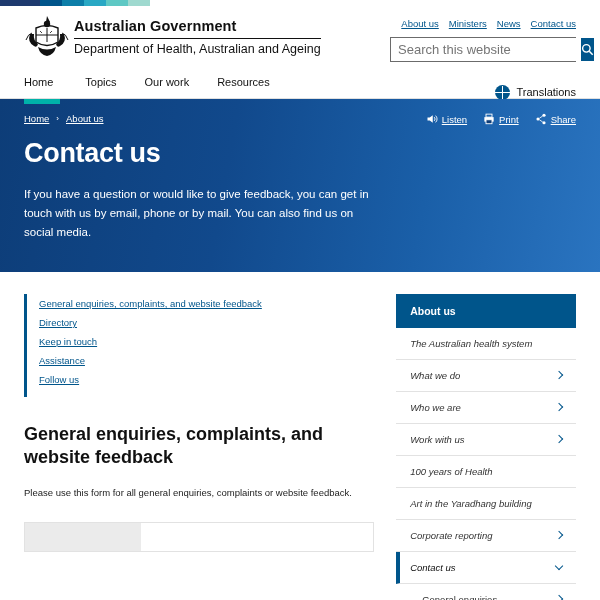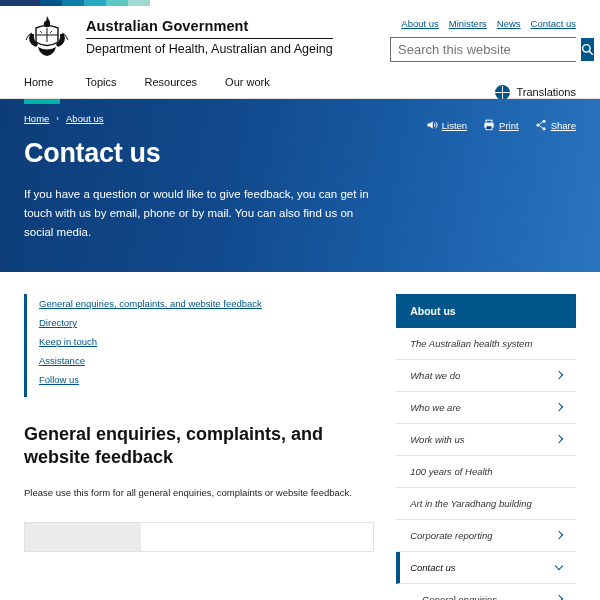--- a/index.html
+++ b/index.html
@@ -10,21 +10,21 @@
     overflow: hidden;
   }
   a { text-decoration: none; color: inherit; }
 
   
   .color-strip { display: flex; height: 6px; width: 100%; }
   .color-strip span { height: 100%; }
 
   
   .header { padding: 8px 24px 4px 24px; display: flex; justify-content: space-between; }
-  .brand { display: flex; align-items: flex-start; gap: 16px; }
+  .brand { display: flex; align-items: flex-start; gap: 4px; }
   .coat { width: 46px; height: 48px; }
   .brand-text { padding-top: 3px; }
   .brand-gov { font-size: 14.5px; font-weight: bold; color: #111; letter-spacing: .1px; line-height: 1.25; }
   .brand-dept { font-size: 12.5px; color: #111; line-height: 1.3; margin-top: 1px; }
   .brand-rule { height: 1px; background: #111; margin: 3px 0 2px 0; }
 
   .header-right { display: flex; flex-direction: column; align-items: flex-end; gap: 8px; padding-top: 4px; }
   .util-nav { display: flex; gap: 10px; font-size: 9.5px; color: #00558b; }
   .util-nav a { text-decoration: underline; }
   .search-wrap { display: flex; width: 186px; height: 25px; border: 1px solid #6b6b6b; }
@@ -62,21 +62,21 @@
   .hero::before {
     content: ""; position: absolute; left: 24px; top: 0; width: 36px; height: 5px; background: #00b2a9;
   }
   .breadcrumb { display: flex; align-items: center; gap: 7px; font-size: 9.5px; margin-bottom: 14px; }
   .breadcrumb a { text-decoration: underline; }
   .breadcrumb .sep { font-size: 8px; }
   .hero h1 { font-size: 27px; font-weight: bold; letter-spacing: -.3px; margin-bottom: 16px; }
   .hero p { font-size: 11.5px; line-height: 1.65; max-width: 360px; }
 
   .hero-tools {
-    position: absolute; right: 24px; top: 20px; display: flex; gap: 16px; font-size: 9.5px;
+    position: absolute; right: 24px; top: 14px; display: flex; gap: 16px; font-size: 9.5px;
   }
   .hero-tool { display: flex; align-items: center; gap: 4px; }
   .hero-tool span.lbl { text-decoration: underline; }
 
   
   .content { display: flex; padding: 0 24px; gap: 22px; }
   .col-main { width: 366px; padding-top: 22px; }
   .col-side { width: 188px; padding-top: 22px; }
 
   .otp { border-left: 3px solid #00558b; padding: 4px 0 4px 12px; }
@@ -165,22 +165,22 @@
         </svg>
       </button>
     </div>
   </div>
 </div>
 
 <div class="mainnav">
   <div class="mainnav-left">
     <a href="#">Home</a>
     <a href="#">Topics</a>
+    <a href="#">Our work</a>
     <a href="#">Resources</a>
-    <a href="#">Our work</a>
   </div>
   <a href="#" class="translations">
     <span class="globe"></span>
     <span>Translations</span>
   </a>
 </div>
 
 <div class="hero">
   <div class="breadcrumb">
     <a href="#">Home</a>

